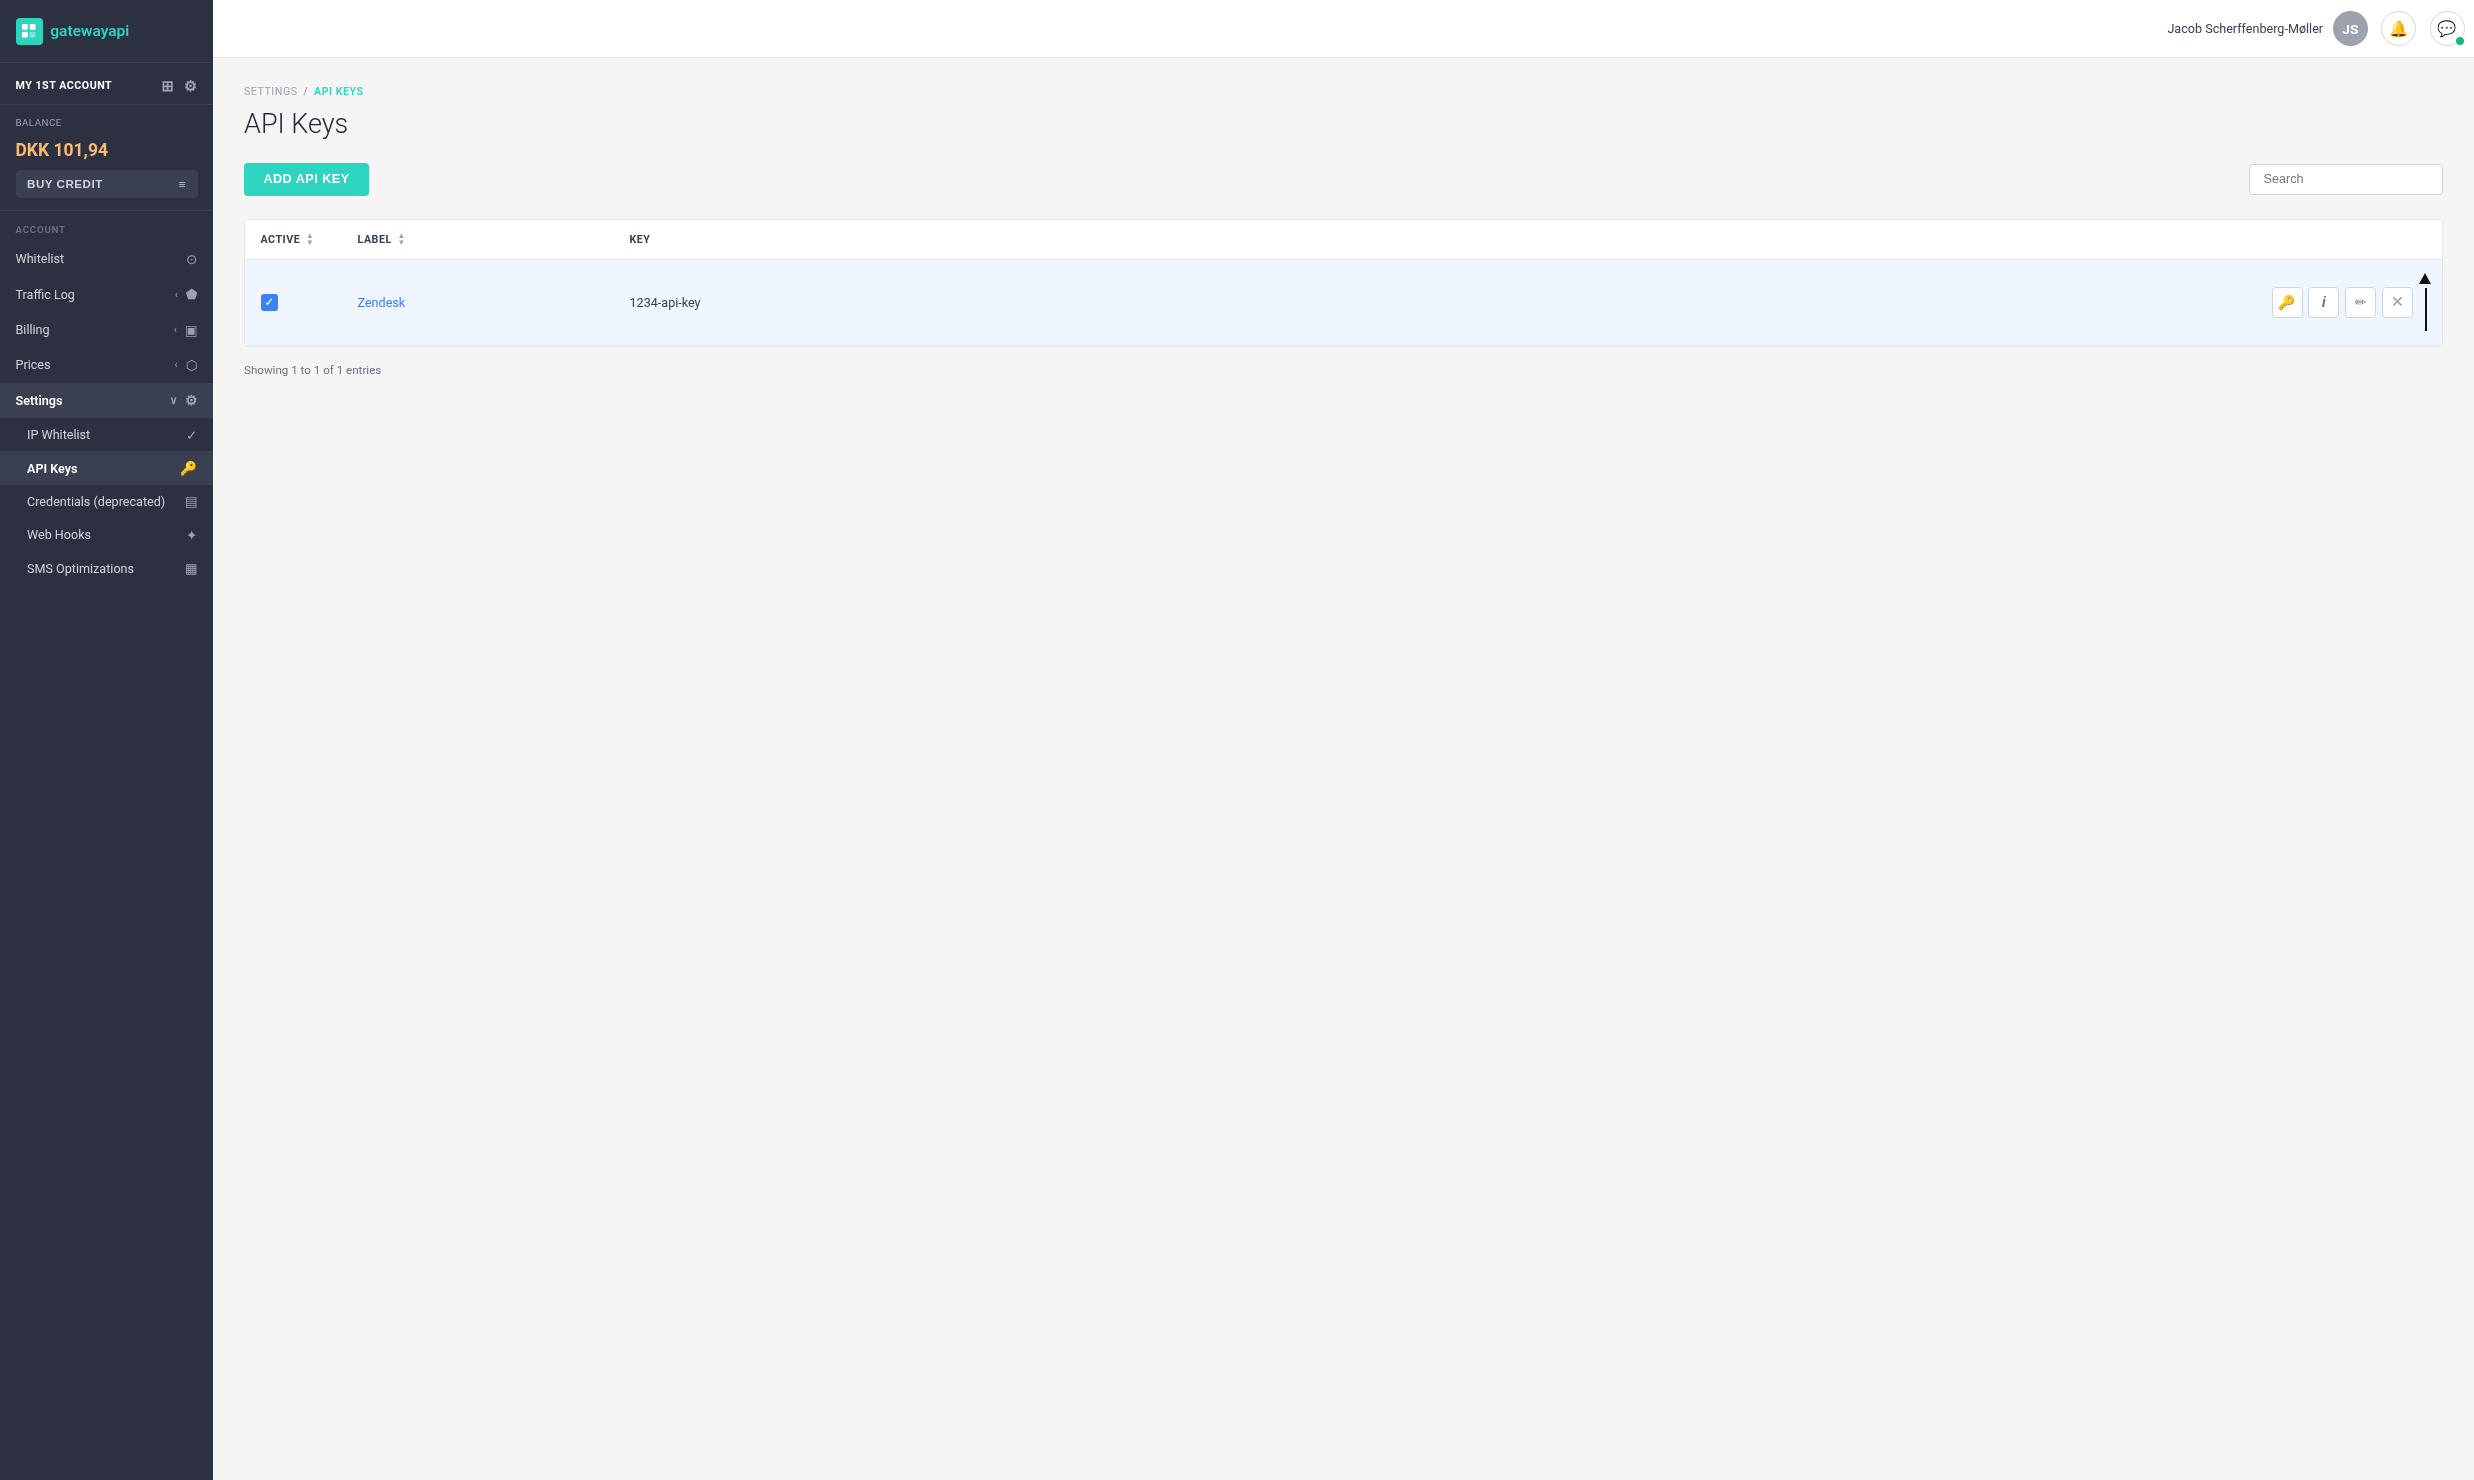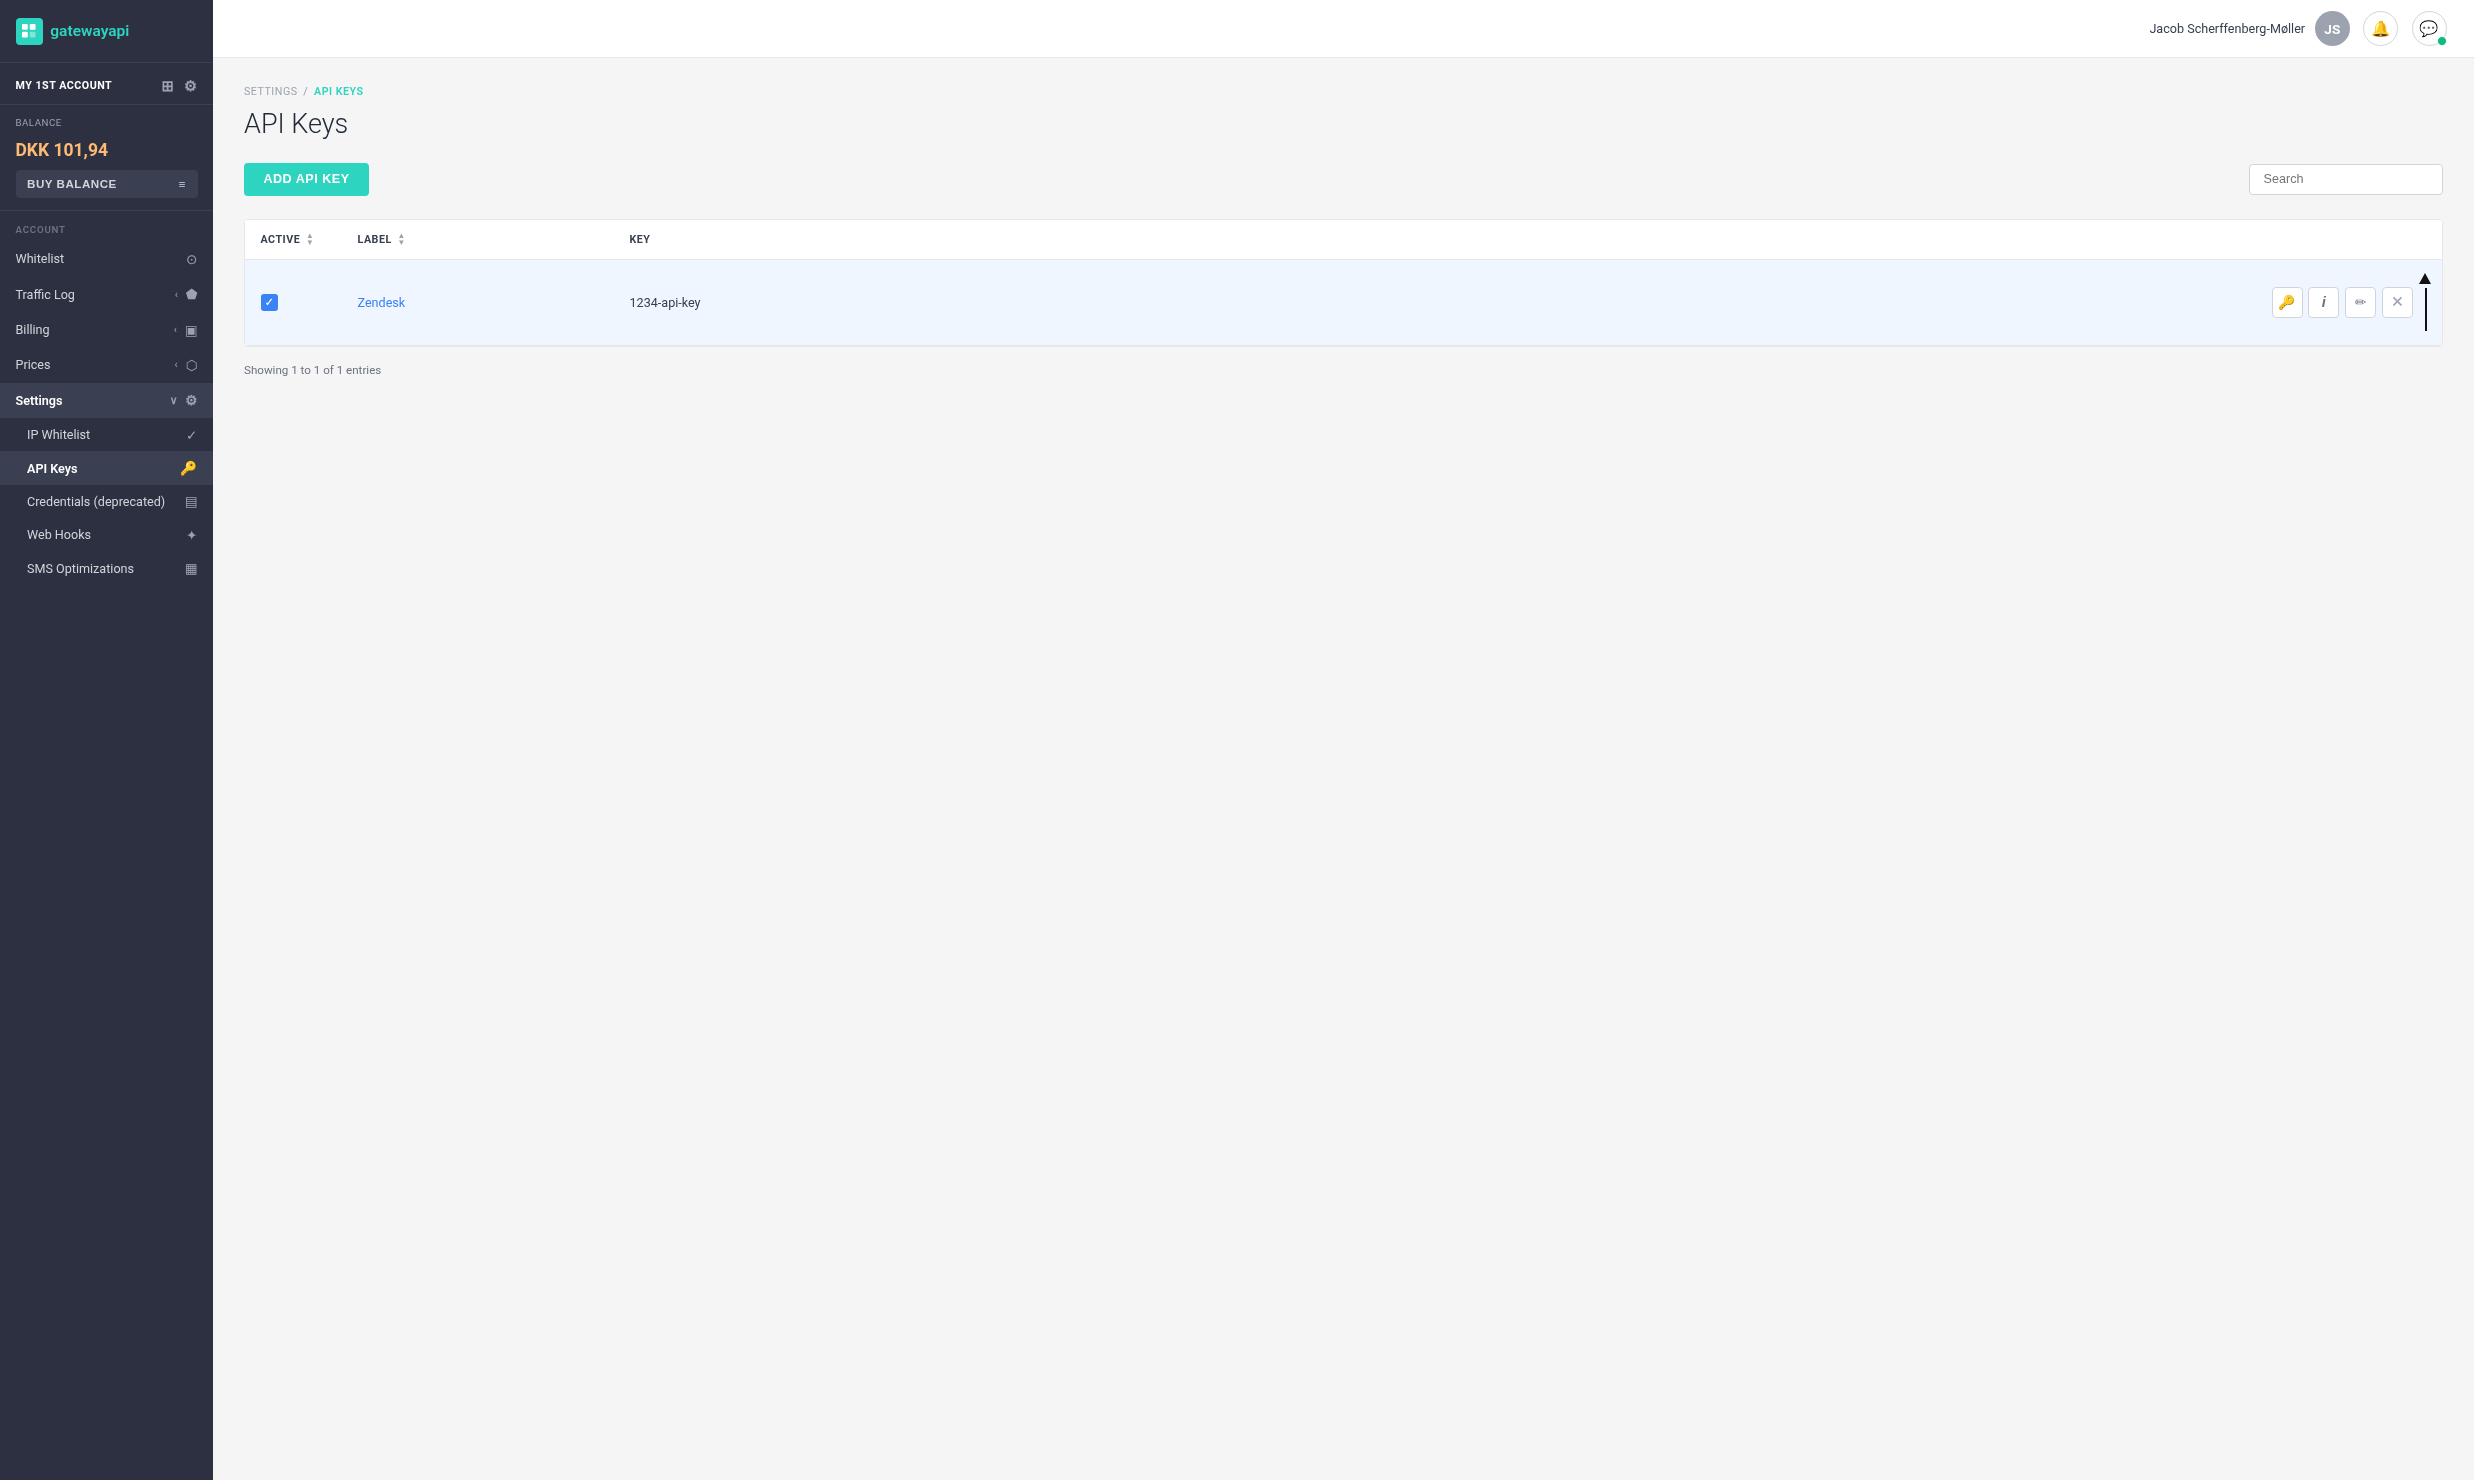--- a/index.html
+++ b/index.html
@@ -128,21 +128,21 @@
       flex: 1;
       display: flex;
       flex-direction: column;
       overflow: hidden;
     }
 
     
     .header {
       background: #fff;
       border-bottom: 1px solid #e5e7eb;
-      padding: 0 27px;
+      padding: 0 9px;
       height: 58px;
       display: flex;
       align-items: center;
       justify-content: flex-end;
       gap: 13.6px;
     }
     .header-user {
       display: flex;
       align-items: center;
       gap: 9.7px;
@@ -380,21 +380,21 @@
         <span class="account-icon">⊞</span>
         <span class="account-icon">⚙</span>
       </div>
     </div>
   </div>
 
   <div class="balance-section">
     <div class="balance-label">BALANCE</div>
     <div class="balance-amount">DKK 101,94</div>
     <button class="buy-credit-btn">
-      <span>BUY BALANCE</span>
+      <span>BUY CREDIT</span>
       <span>≡</span>
     </button>
   </div>
 
   <div class="nav-section-label">ACCOUNT</div>
 
   <div class="nav-item">
     <span>Whitelist</span>
     <span class="nav-icon">⊙</span>
   </div>

